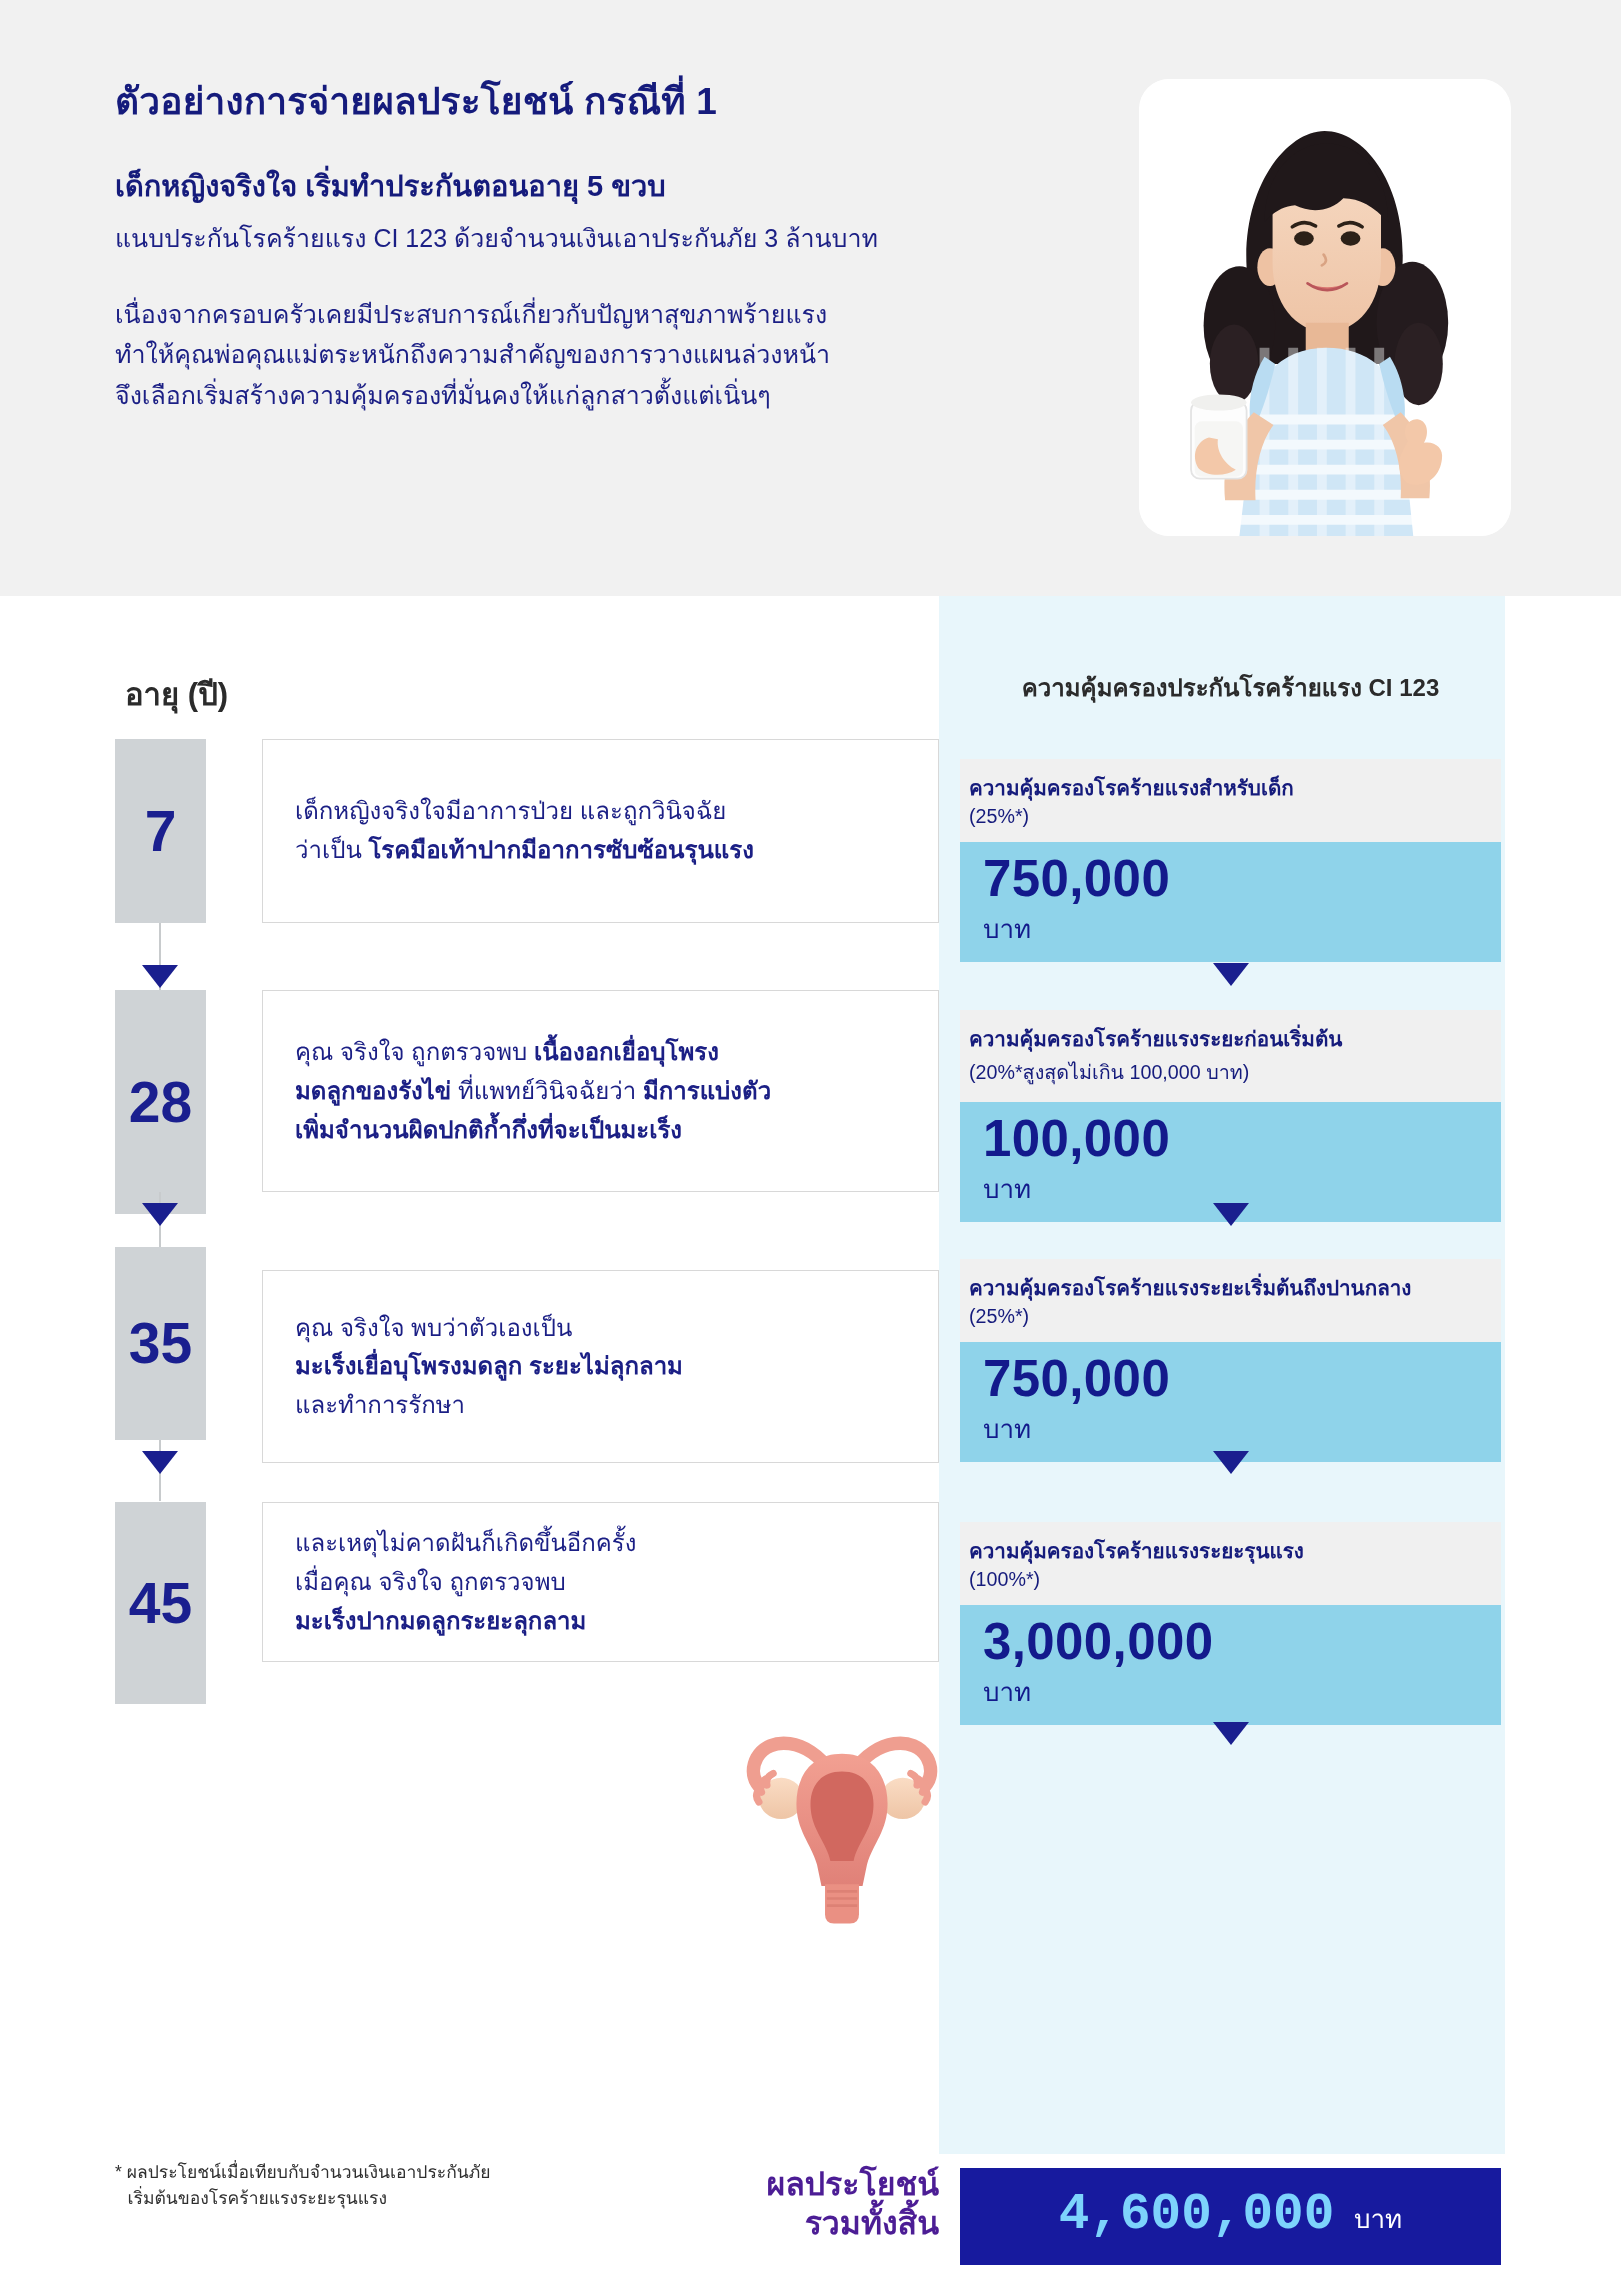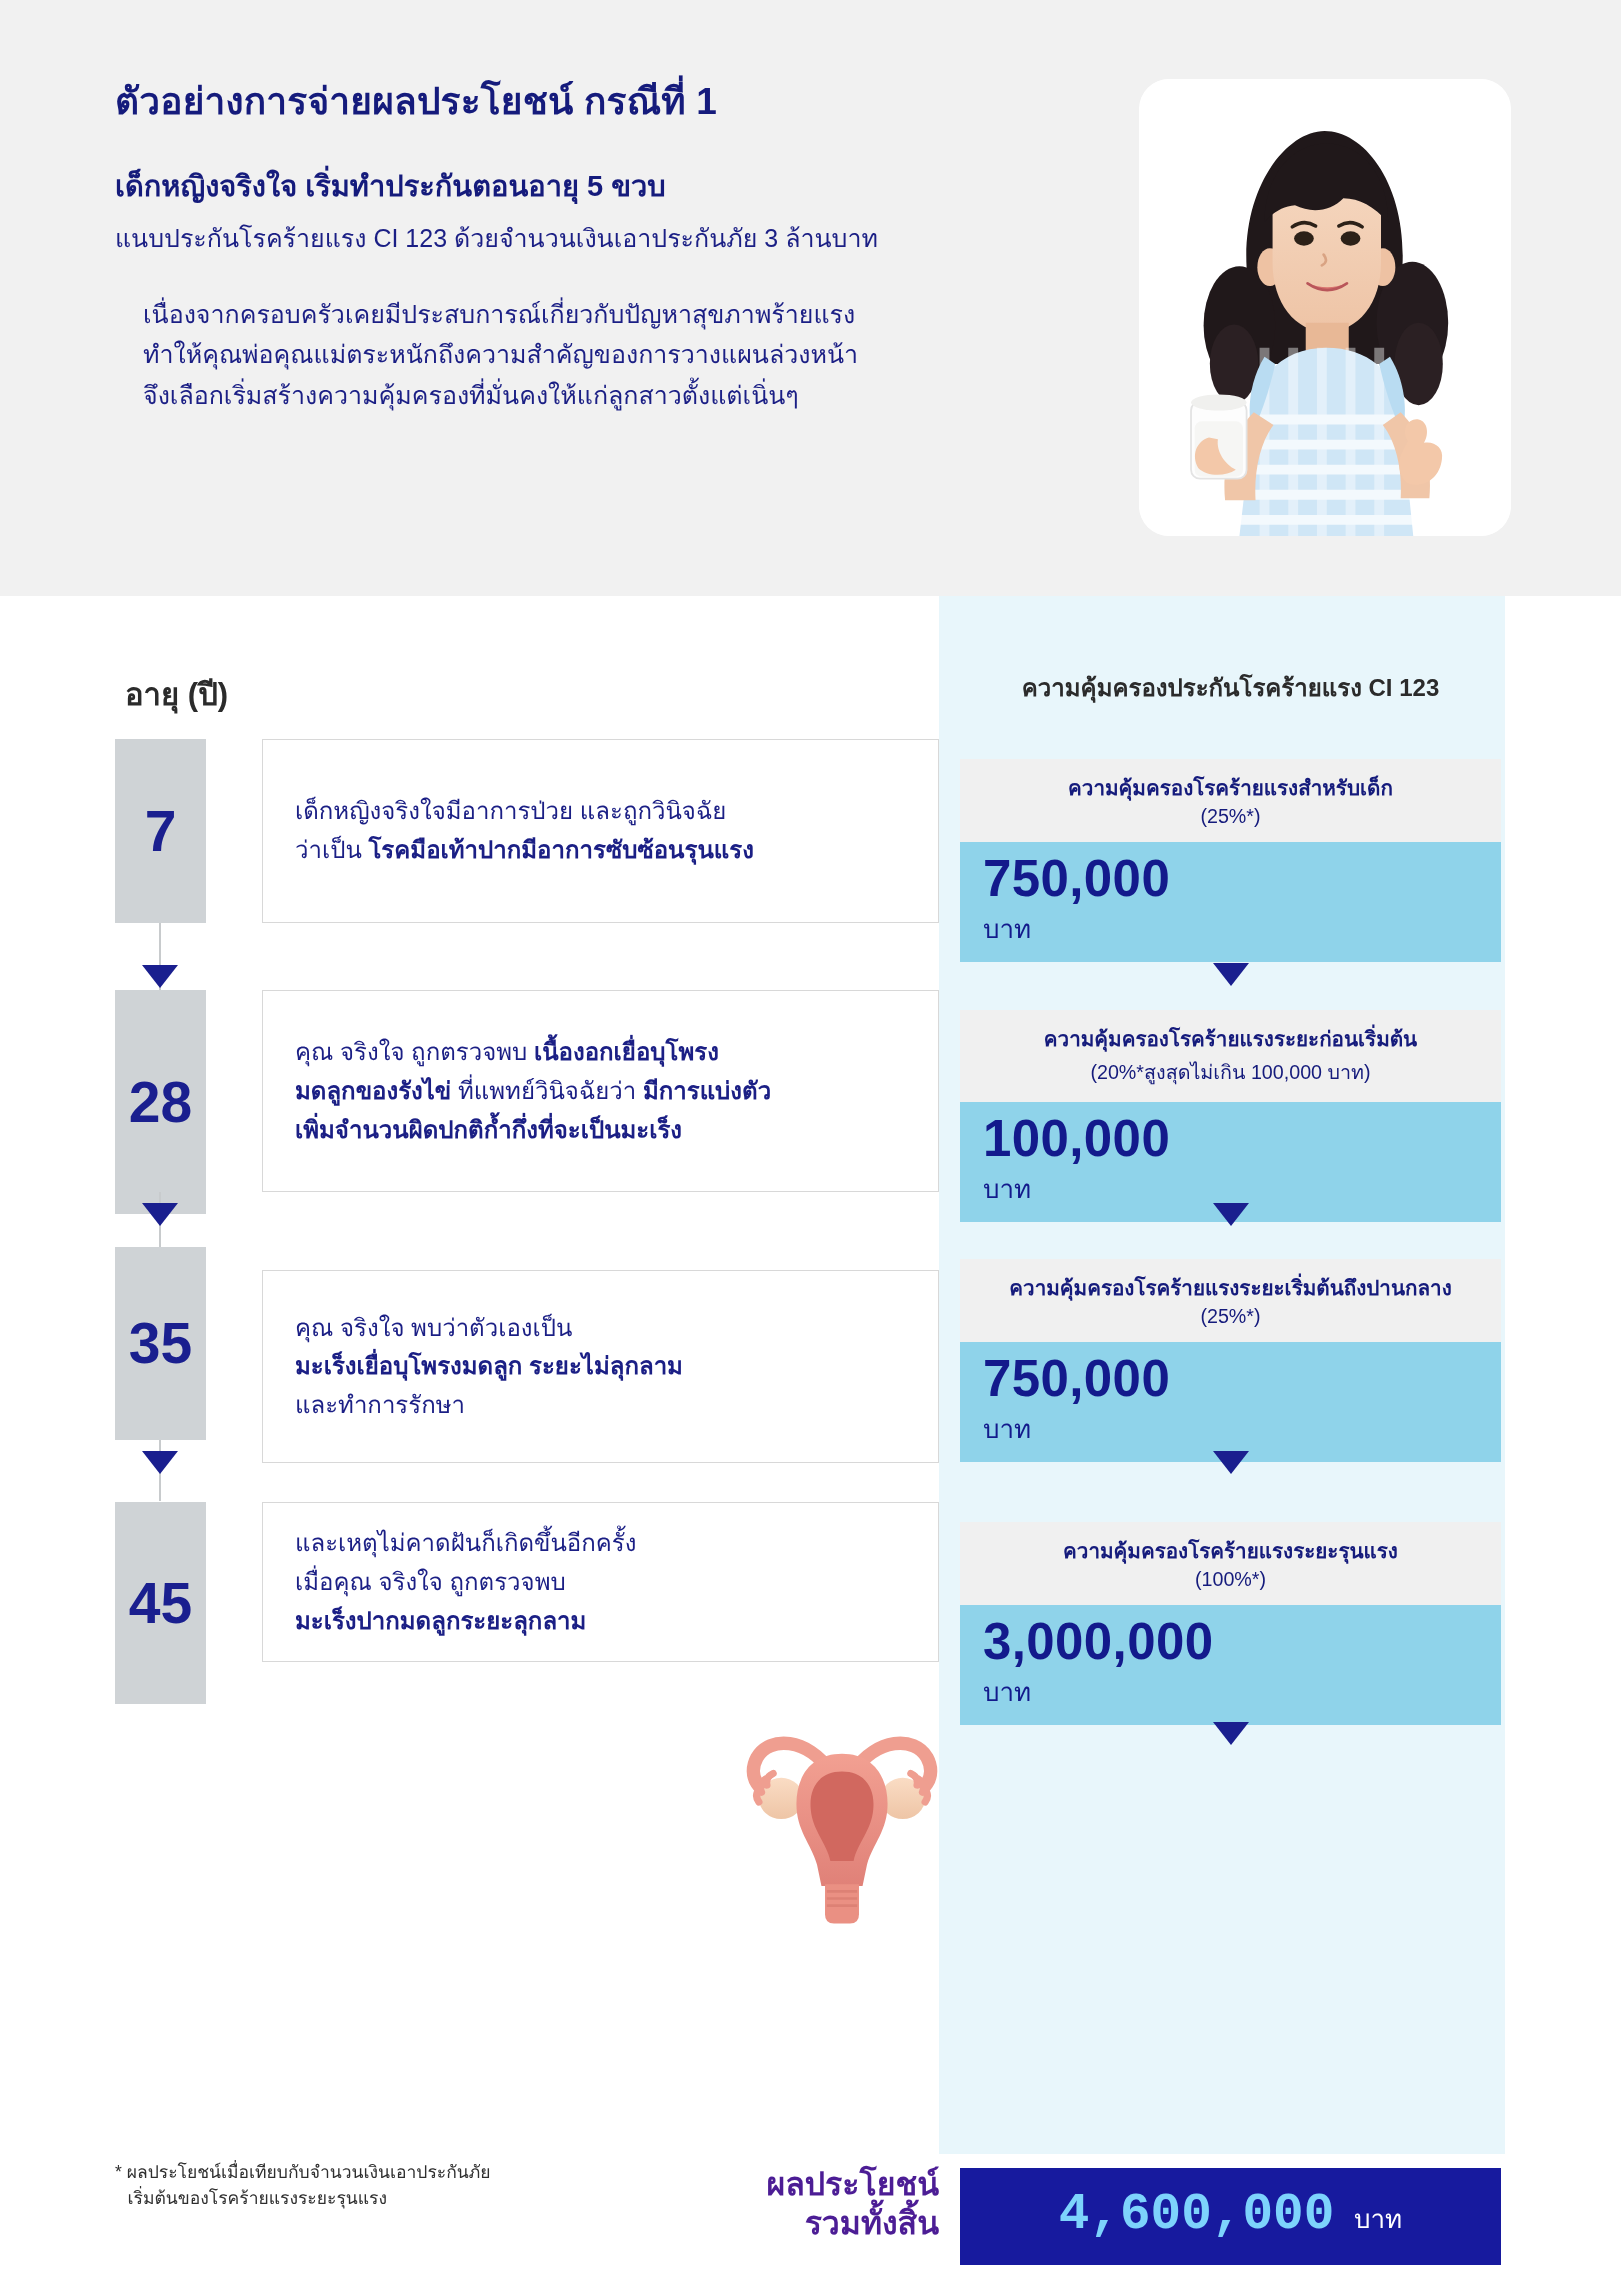--- a/index.html
+++ b/index.html
@@ -22,21 +22,21 @@
     letter-spacing: 0.2px; line-height: 1.25;
   }
   .head-sub1 {
     margin-top: 43px;
     font-size: 29px; font-weight: bold; color: #151b7c; line-height: 1.3;
   }
   .head-sub2 {
     margin-top: 16px;
     font-size: 25px; font-weight: normal; color: #1b1f85; line-height: 1.35;
   }
-  .head-body { margin-top: 38px; margin-left: 28px; }
+  .head-body { margin-top: 38px; }
   .head-body p {
     font-size: 25px; color: #1b1f85; line-height: 1.62; white-space: nowrap;
   }
 
   
   .photo-card {
     position: absolute; left: 1139px; top: 79px;
     width: 372px; height: 457px;
     background: #ffffff; border-radius: 30px; overflow: hidden;
   }
@@ -90,21 +90,21 @@
   }
   .desc-inner p {
     font-size: 24px; color: #1b1f85; line-height: 1.62;
   }
   .desc-inner b { font-weight: bold; }
 
   
   .benefit { position: absolute; left: 960px; width: 541px; }
   .benefit-head {
     background: #f0f0f0; padding: 16px 9px 14.3px;
-    text-align: center;
+    text-align: left;
   }
   .benefit-title {
     font-size: 20.6px; font-weight: bold; color: #151b7c; line-height: 1.28;
   }
   .benefit-pct {
     font-size: 19.7px; color: #151b7c; margin-top: 3.6px; font-weight: normal;
   }
   .benefit-amt {
     background: #8fd3ea;
     display: flex; align-items: baseline; justify-content: center;

